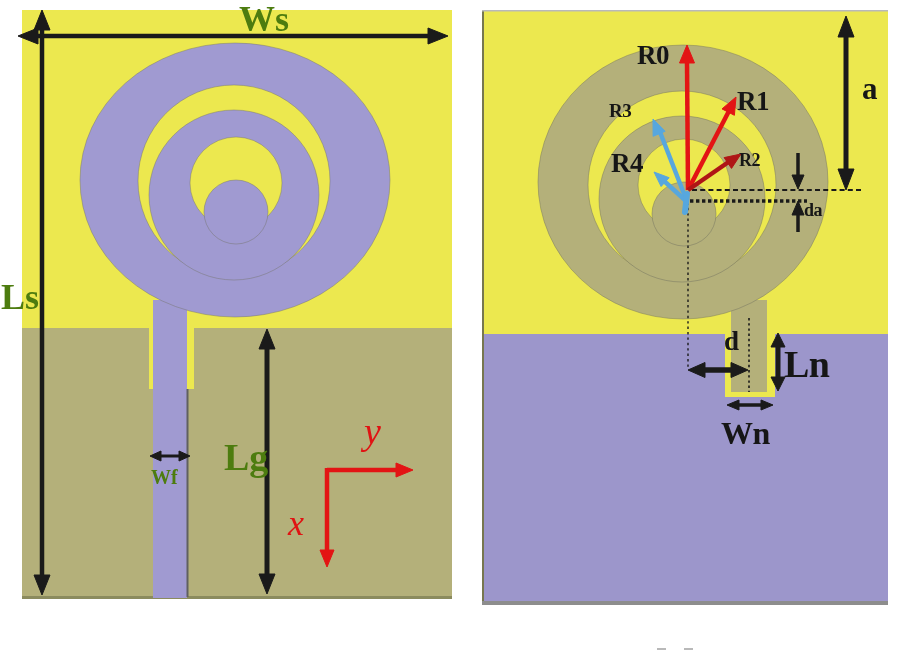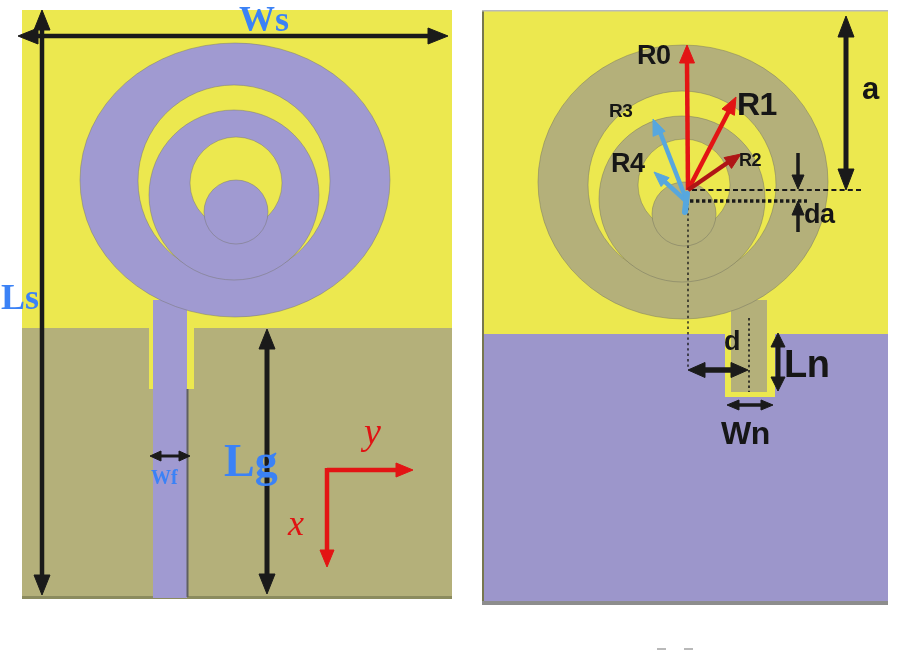--- a/index.html
+++ b/index.html
@@ -1,21 +1,21 @@
 <!DOCTYPE html>
 <html><head>
 <meta charset="utf-8">
 <style>
   html,body{margin:0;padding:0;background:#ffffff;}
   .stage{position:relative;width:900px;height:660px;background:#ffffff;overflow:hidden;
          font-family:"Liberation Sans",sans-serif;}
   .stage svg{position:absolute;left:0;top:0;}
   .lbl{position:absolute;line-height:1;white-space:nowrap;}
-  .serif{font-family:"Liberation Serif",serif;font-weight:700;color:#3b82f6;}
-  .sans{font-family:Liberation Sans, sans-serif;font-weight:700;color:#161616;letter-spacing:-0.5px;}
+  .serif{font-family:"Liberation Serif",serif;font-weight:700;color:#4d7c0f;}
+  .sans{font-family:Liberation Serif, serif;font-weight:700;color:#161616;letter-spacing:-0.5px;}
   .ital{font-style:italic;font-weight:400;}
   .red{color:#e01313;}
 </style>
 </head>
 <body>
 
 <div class="stage">
 
 <svg width="900" height="660" viewBox="0 0 900 660">
 
@@ -145,29 +145,29 @@
   </g>
 
   <g fill="#b9b9b9">
     <rect x="657" y="648" width="9" height="2"></rect>
     <rect x="684" y="648" width="9" height="2"></rect>
   </g>
 </svg>
 
 <div class="lbl serif" style="left:239px;top:1px;font-size:36px">Ws</div>
 <div class="lbl serif" style="left:1px;top:279px;font-size:36px">Ls</div>
-<div class="lbl serif" style="left:224px;top:438px;font-size:46px">Lg</div>
+<div class="lbl serif" style="left:224px;top:438px;font-size:38px">Lg</div>
 <div class="lbl serif" style="left:151px;top:467px;font-size:20px">Wf</div>
 <div class="lbl serif ital red" style="left:364px;top:412px;font-size:38px">y</div>
 <div class="lbl serif ital red" style="left:288px;top:505px;font-size:36px">x</div>
 
 <div class="lbl sans" style="left:637px;top:42px;font-size:27px">R0</div>
-<div class="lbl sans" style="left:737px;top:88px;font-size:32px">R1</div>
+<div class="lbl sans" style="left:737px;top:88px;font-size:27px">R1</div>
 <div class="lbl sans" style="left:739px;top:151px;font-size:18px">R2</div>
 <div class="lbl sans" style="left:609px;top:101px;font-size:19px">R3</div>
 <div class="lbl sans" style="left:611px;top:150px;font-size:27px">R4</div>
 <div class="lbl sans" style="left:862px;top:73px;font-size:31px">a</div>
-<div class="lbl sans" style="left:804px;top:201px;font-size:27px">da</div>
+<div class="lbl sans" style="left:804px;top:201px;font-size:18px">da</div>
 <div class="lbl sans" style="left:724px;top:328px;font-size:27px">d</div>
 <div class="lbl sans" style="left:784px;top:345px;font-size:38px">Ln</div>
 <div class="lbl sans" style="left:721px;top:417px;font-size:32px">Wn</div>
 
 </div>
 
 </body></html>

